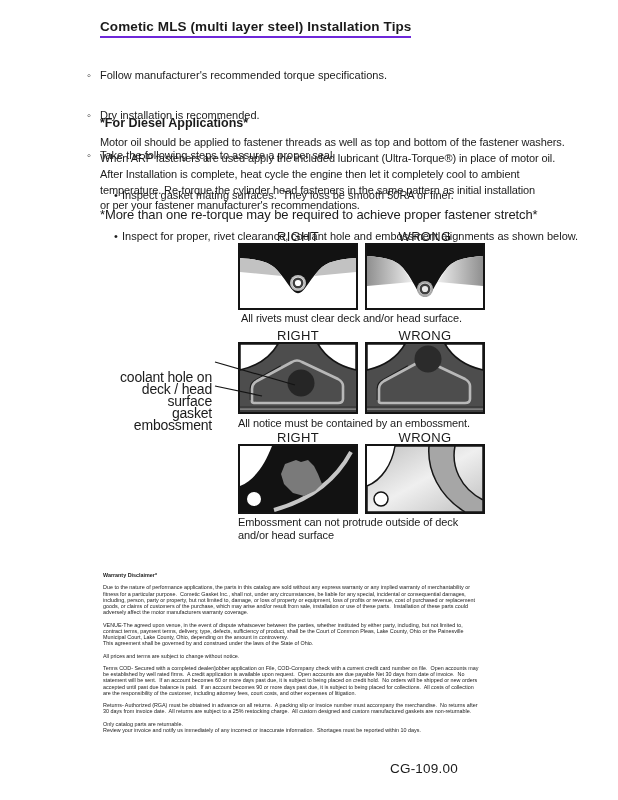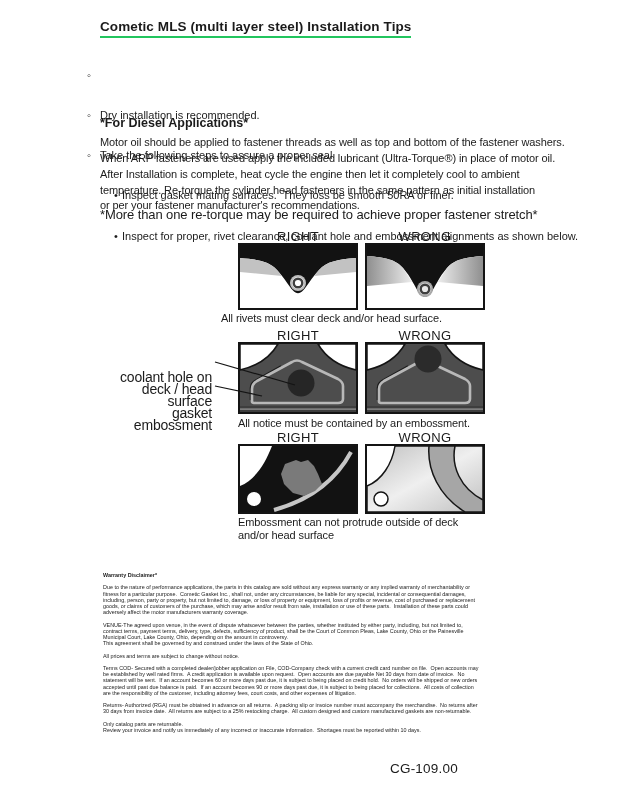--- a/index.html
+++ b/index.html
@@ -1,19 +1,19 @@
 <!DOCTYPE html>
 <html><head>
 <meta charset="utf-8">
 <style>
   html,body{margin:0;padding:0;background:#ffffff;}
   body{font-family:"Liberation Sans", sans-serif;color:#1b1b1b;}
   #page{position:relative;width:618px;height:800px;background:#ffffff;overflow:hidden;}
   .abs{position:absolute;}
-  .title{left:100px;top:19px;font-size:13.5px;font-weight:bold;border-bottom:2px solid #22c55e;padding-bottom:2px;letter-spacing:.1px;white-space:pre;}
+  .title{left:100px;top:19px;font-size:13.5px;font-weight:bold;border-bottom:2px solid #6d28d9;padding-bottom:2px;letter-spacing:.1px;white-space:pre;}
   .bullets{left:87px;top:42px;font-size:11px;line-height:13.4px;white-space:pre;}
   .b{display:flex;align-items:baseline;}
   .b .dot{width:13px;font-size:11px;}
   .b.sub{padding-left:27px;}
   .b.sub .dot{width:8px;font-size:11px;}
   .h2{left:100px;top:116px;font-size:12.5px;font-weight:bold;white-space:pre;}
   .para{font-size:11px;line-height:15.5px;white-space:pre;letter-spacing:-.1px;}
   .p1{left:100px;top:135px;}
   .p2{left:100px;top:167px;}
   .note{left:100px;top:207px;font-size:13px;white-space:pre;letter-spacing:-.1px;}
@@ -28,21 +28,21 @@
   svg{display:block;}
 </style>
 </head>
 <body>
 
 <div id="page">
 
   <div class="abs title">Cometic MLS (multi layer steel) Installation Tips</div>
 
   <div class="abs bullets">
-    <div class="b"><span class="dot">◦</span></div>
+    <div class="b"><span class="dot">◦</span><span>Follow manufacturer's recommended torque specifications.</span></div>
     <div class="b"><span class="dot">◦</span><span>Dry installation is recommended.</span></div>
     <div class="b"><span class="dot">◦</span><span>Take the following steps to assure a proper seal</span></div>
     <div class="b sub"><span class="dot">•</span><span>Inspect gasket mating surfaces.  They loss be smooth 50RA or finer.</span></div>
     <div class="b sub"><span class="dot">•</span><span>Inspect for proper, rivet clearance, coolant hole and embossment alignments as shown below.</span></div>
   </div>
 
   <div class="abs h2">*For Diesel Applications*</div>
   <div class="abs para p1">Motor oil should be applied to fastener threads as well as top and bottom of the fastener washers.
 When ARP fasteners are used apply the included lubricant (Ultra-Torque®) in place of motor oil.</div>
   <div class="abs para p2">After Installation is complete, heat cycle the engine then let it completely cool to ambient
@@ -78,21 +78,21 @@
       </defs>
       <rect x="1" y="1" width="118" height="65" fill="#ffffff" stroke="#141414" stroke-width="2"></rect>
       <path d="M2,2 H118 V13 C99,14.5 90,16.5 82,25 C74,34 70,44 66,50 C62,55 58,55 54,50 C50,44 46,34 38,25 C30,16.5 21,14.5 2,13 Z" fill="#121212"></path>
       <path d="M2,13 C21,14.5 30,16.5 38,25 L47,39 L2,43 Z" fill="url(#g1)"></path>
       <path d="M118,13 C99,14.5 90,16.5 82,25 L73,39 L118,43 Z" fill="url(#g2)"></path>
       <circle cx="60" cy="46" r="8" fill="#a8a8a8"></circle>
       <circle cx="60" cy="46" r="6" fill="#e9e9e9"></circle>
       <circle cx="60" cy="46" r="4.3" fill="none" stroke="#3f3f3f" stroke-width="2.4"></circle>
     </svg>
   </div>
-  <div class="abs caption" style="left:221px;top:312px;text-align:center;">All rivets must clear deck and/or head surface.</div>
+  <div class="abs caption" style="left:241px;top:312px;text-align:center;">All rivets must clear deck and/or head surface.</div>
 
   <div class="abs dlabel" style="left:238px;top:328px;">RIGHT</div>
   <div class="abs dlabel" style="left:365px;top:328px;">WRONG</div>
 
   <div class="abs sidelabel" style="left:110px;top:343px;">coolant hole on
 deck / head surface</div>
   <div class="abs sidelabel" style="left:110px;top:379px;">gasket embossment</div>
 
   <div class="abs panel" style="left:238px;top:342px;">
     <svg width="120" height="72" viewBox="0 0 120 72">

